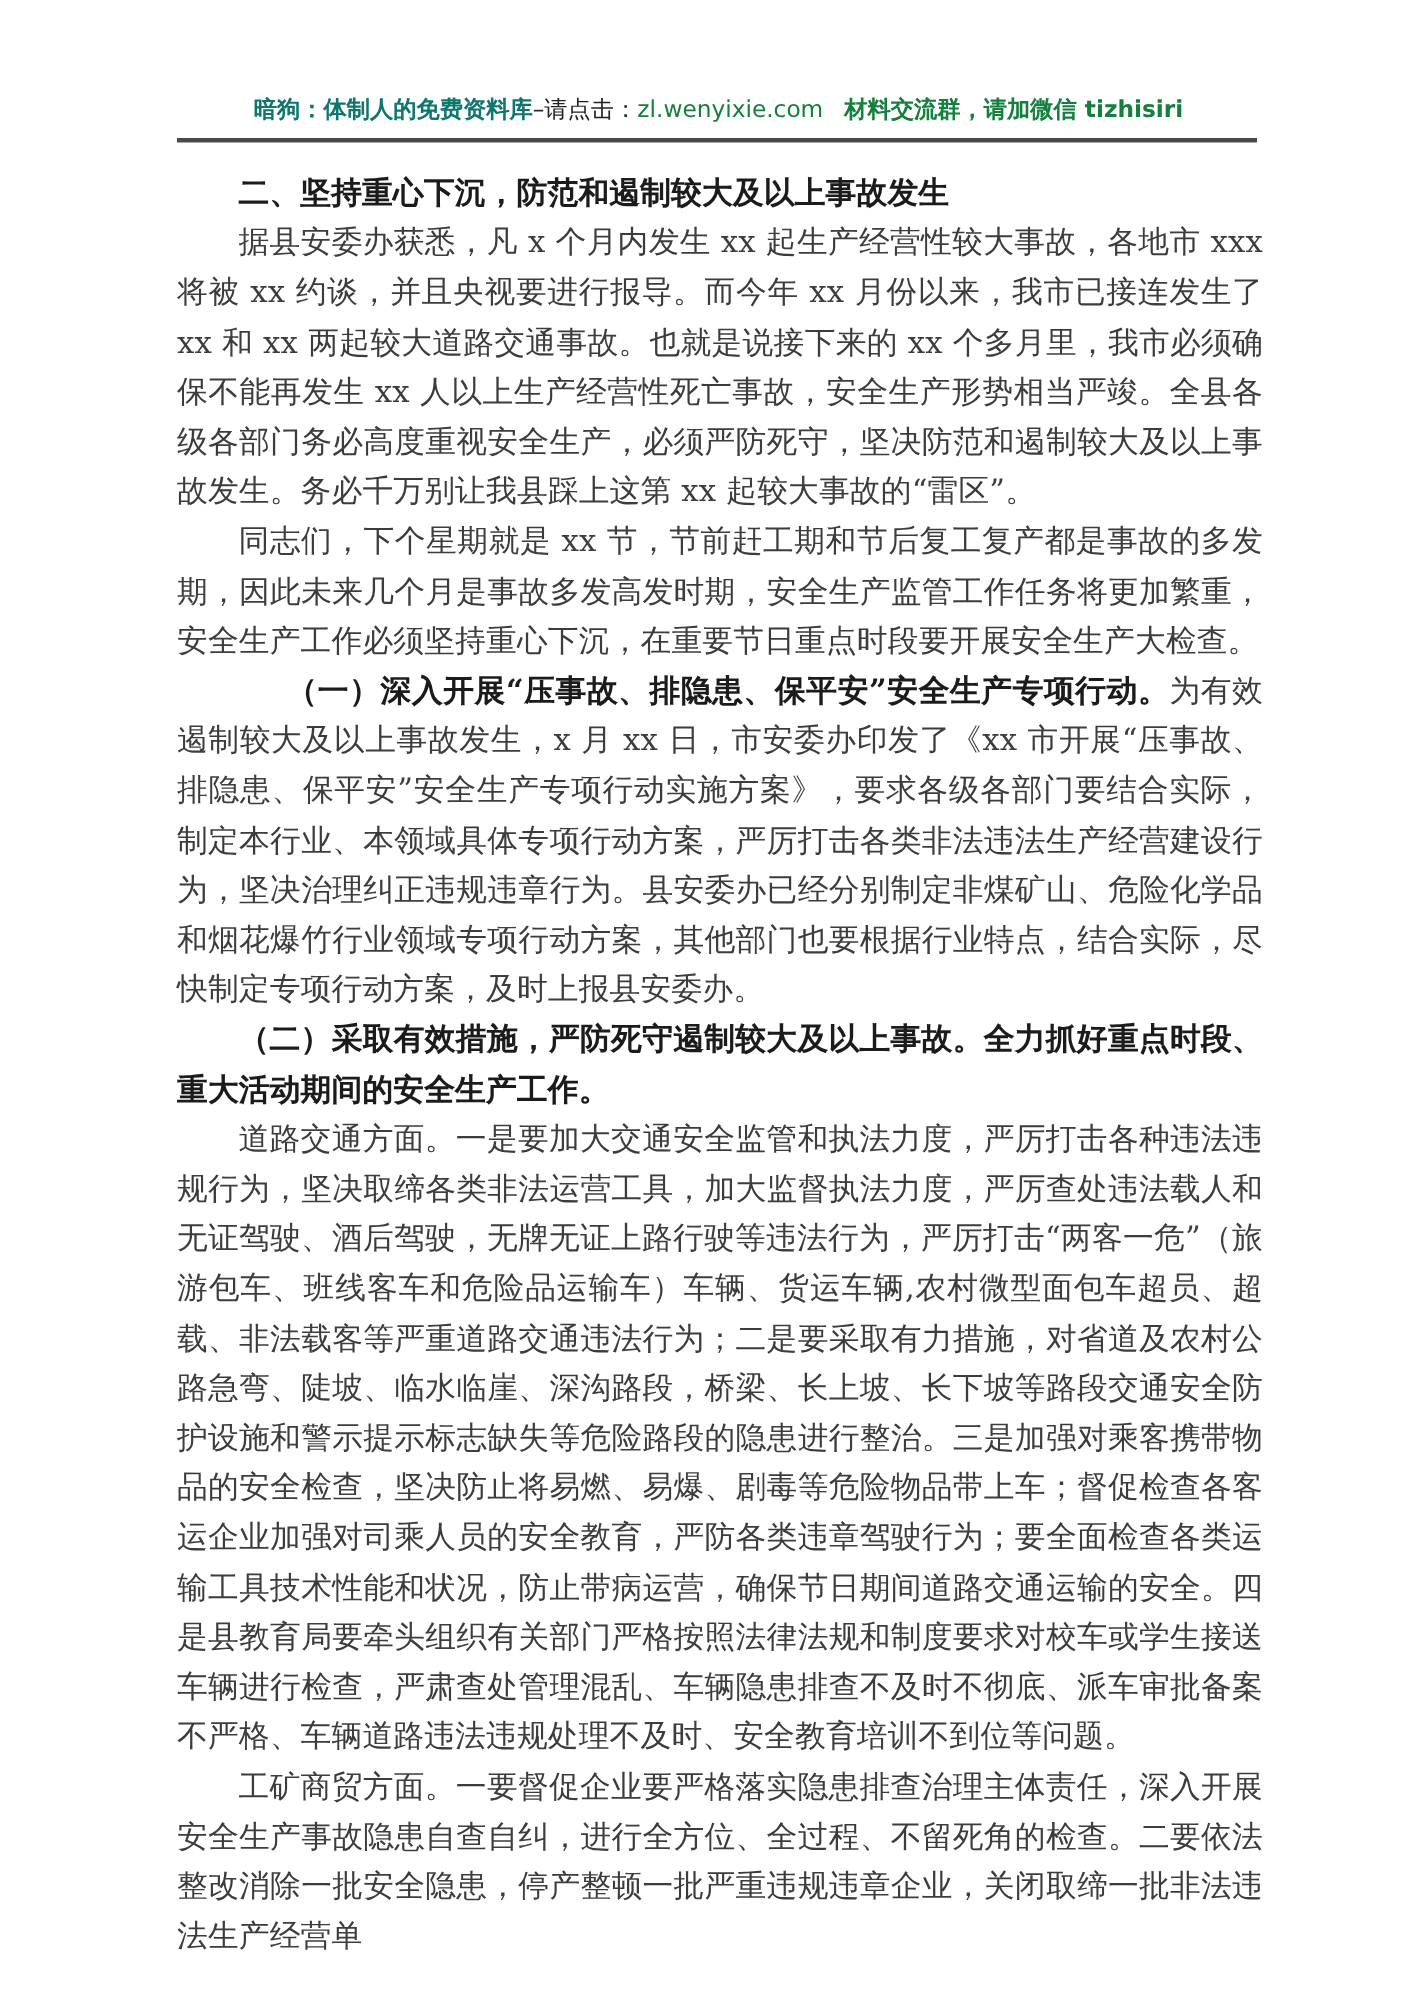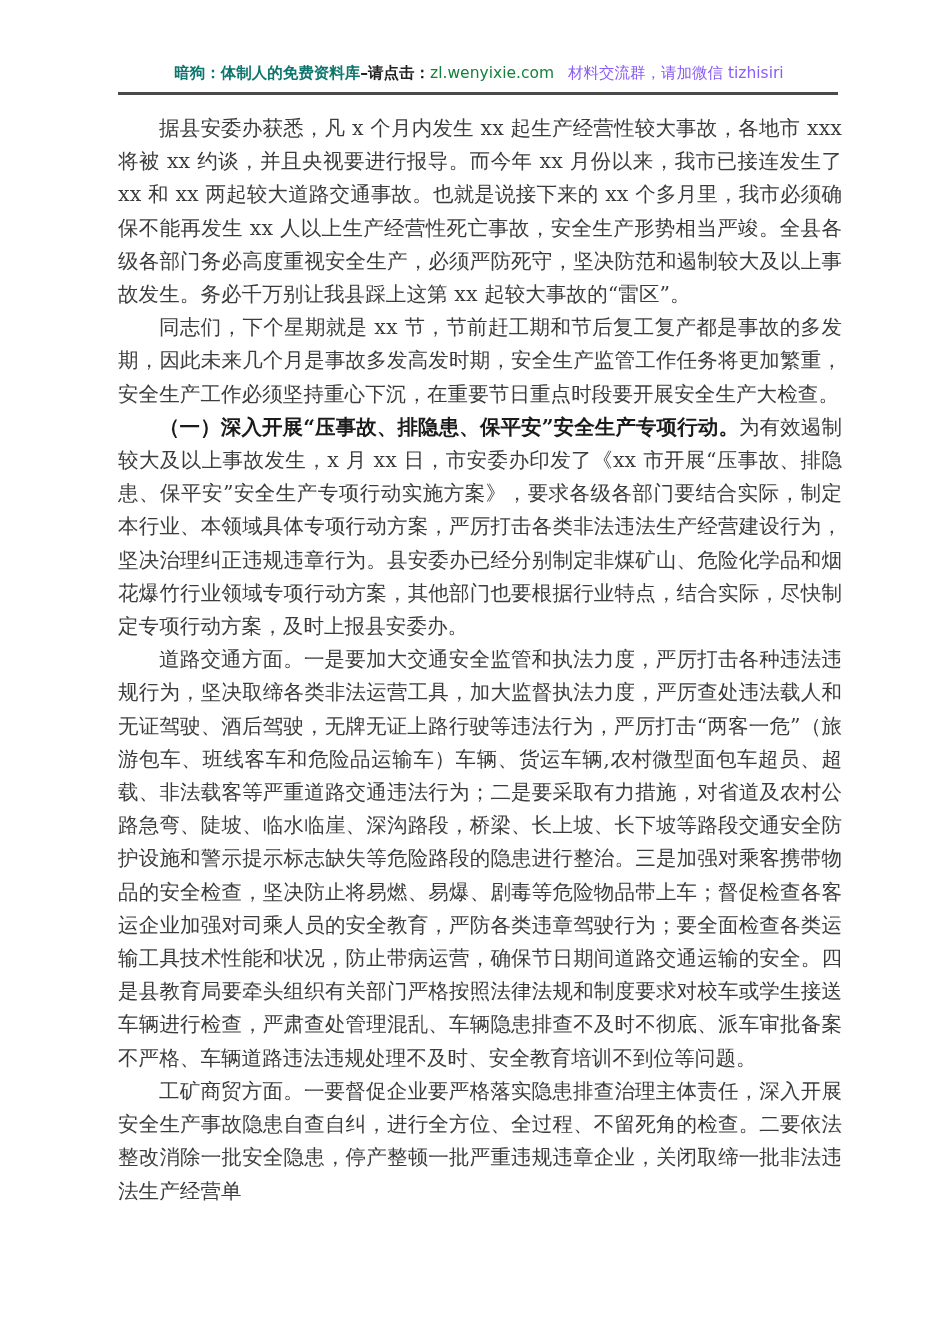--- a/index.html
+++ b/index.html
@@ -30,29 +30,29 @@
     font-size: 15.5px;
     line-height: 22px;
     letter-spacing: 0px;
   }
   .ad-brand {
     color: #0f766e;
     font-weight: bold;
   }
   .ad-click {
     color: #222222;
-    font-weight: bold;
+    font-weight: normal;
   }
   .ad-link {
     color: #15803d;
     font-weight: normal;
   }
   .ad-tail {
-    color: #8b5cf6;
-    font-weight: normal;
+    color: #15803d;
+    font-weight: bold;
     margin-left: 14px;
   }
   .header-rule {
     position: absolute;
     left: 118px;
     top: 92px;
     width: 720px;
     height: 3px;
     background: #4a4a4a;
   }
@@ -77,43 +77,46 @@
     text-indent: 2em;
   }
   .para.heading {
     font-weight: bold;
     color: #1b1b1b;
     text-indent: 2em;
   }
   .b {
     font-weight: bold;
     color: #1b1b1b;
+    margin-left: 32px;
   }
 </style>
 </head>
 <body>
 
 <div class="page">
 
   <div class="ad-header">
     <div class="ad-line"><span class="ad-brand">暗狗：体制人的免费资料库</span><span class="ad-click">–请点击：</span><span class="ad-link">zl.wenyixie.com</span><span class="ad-tail">材料交流群，请加微信 tizhisiri</span></div>
   </div>
 
   <div class="header-rule"></div>
 
   <div class="doc-body">
 
 
+    <p class="para heading">二、坚持重心下沉，防范和遏制较大及以上事故发生</p>
 
     <p class="para indent">据县安委办获悉，凡 x 个月内发生 xx 起生产经营性较大事故，各地市 xxx 将被 xx 约谈，并且央视要进行报导。而今年 xx 月份以来，我市已接连发生了 xx 和 xx 两起较大道路交通事故。也就是说接下来的 xx 个多月里，我市必须确保不能再发生 xx 人以上生产经营性死亡事故，安全生产形势相当严竣。全县各级各部门务必高度重视安全生产，必须严防死守，坚决防范和遏制较大及以上事故发生。务必千万别让我县踩上这第 xx 起较大事故的“雷区”。</p>
 
     <p class="para indent">同志们，下个星期就是 xx 节，节前赶工期和节后复工复产都是事故的多发期，因此未来几个月是事故多发高发时期，安全生产监管工作任务将更加繁重，安全生产工作必须坚持重心下沉，在重要节日重点时段要开展安全生产大检查。</p>
 
     <p class="para indent"><span class="b">（一）深入开展“压事故、排隐患、保平安”安全生产专项行动。</span><span>为有效遏制较大及以上事故发生，x 月 xx 日，市安委办印发了《xx 市开展“压事故、排隐患、保平安”安全生产专项行动实施方案》，要求各级各部门要结合实际，制定本行业、本领域具体专项行动方案，严厉打击各类非法违法生产经营建设行为，坚决治理纠正违规违章行为。县安委办已经分别制定非煤矿山、危险化学品和烟花爆竹行业领域专项行动方案，其他部门也要根据行业特点，结合实际，尽快制定专项行动方案，及时上报县安委办。</span></p>
 
+    <p class="para heading">（二）采取有效措施，严防死守遏制较大及以上事故。全力抓好重点时段、重大活动期间的安全生产工作。</p>
 
     <p class="para indent">道路交通方面。一是要加大交通安全监管和执法力度，严厉打击各种违法违规行为，坚决取缔各类非法运营工具，加大监督执法力度，严厉查处违法载人和无证驾驶、酒后驾驶，无牌无证上路行驶等违法行为，严厉打击“两客一危”（旅游包车、班线客车和危险品运输车）车辆、货运车辆,农村微型面包车超员、超载、非法载客等严重道路交通违法行为；二是要采取有力措施，对省道及农村公路急弯、陡坡、临水临崖、深沟路段，桥梁、长上坡、长下坡等路段交通安全防护设施和警示提示标志缺失等危险路段的隐患进行整治。三是加强对乘客携带物品的安全检查，坚决防止将易燃、易爆、剧毒等危险物品带上车；督促检查各客运企业加强对司乘人员的安全教育，严防各类违章驾驶行为；要全面检查各类运输工具技术性能和状况，防止带病运营，确保节日期间道路交通运输的安全。四是县教育局要牵头组织有关部门严格按照法律法规和制度要求对校车或学生接送车辆进行检查，严肃查处管理混乱、车辆隐患排查不及时不彻底、派车审批备案不严格、车辆道路违法违规处理不及时、安全教育培训不到位等问题。</p>
 
     <p class="para indent">工矿商贸方面。一要督促企业要严格落实隐患排查治理主体责任，深入开展安全生产事故隐患自查自纠，进行全方位、全过程、不留死角的检查。二要依法整改消除一批安全隐患，停产整顿一批严重违规违章企业，关闭取缔一批非法违法生产经营单</p>
 
   </div>
 
 </div>
 
 </body></html>

